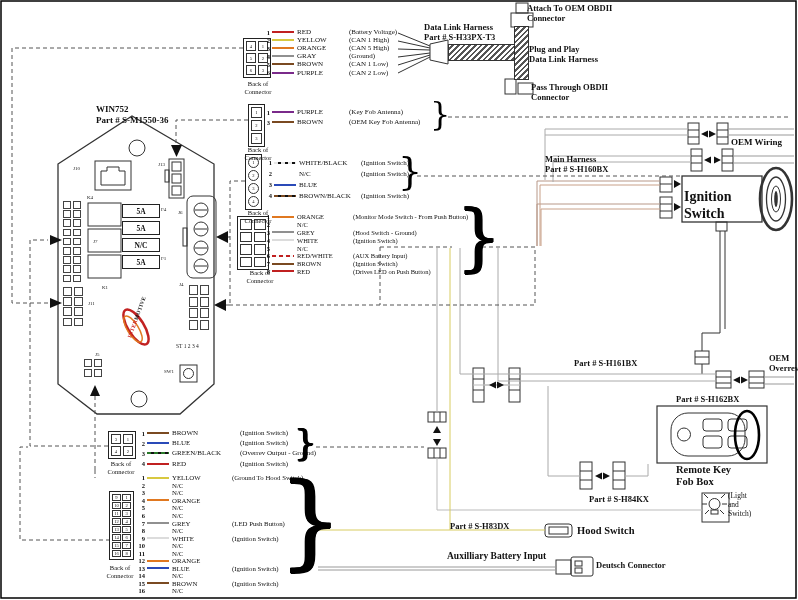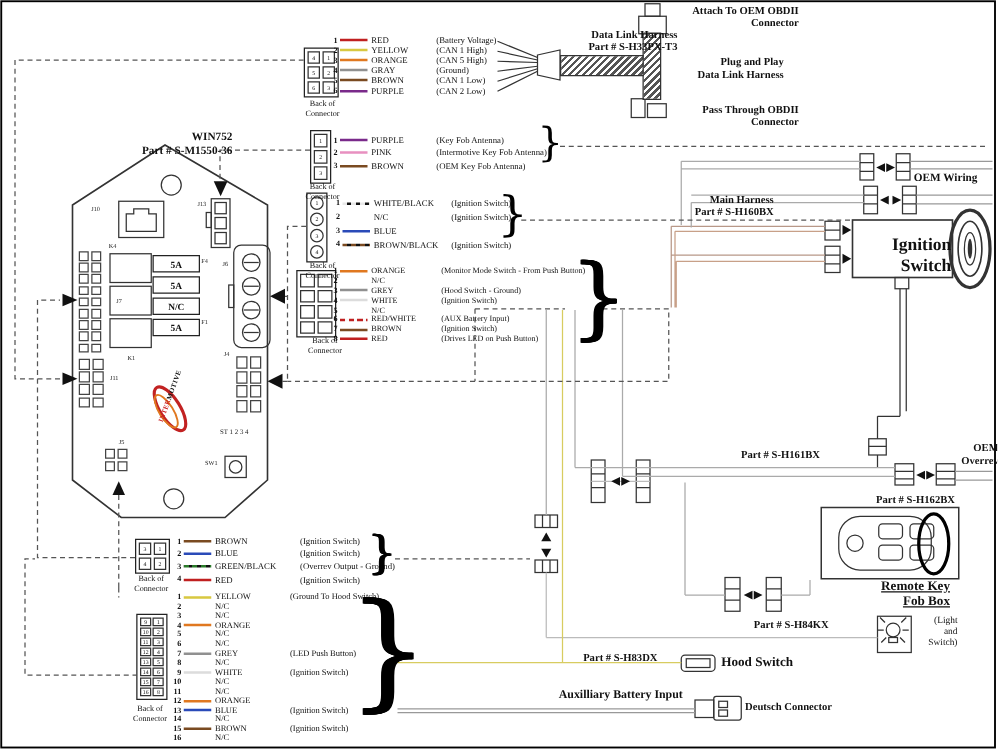--- a/index.html
+++ b/index.html
@@ -1,20 +1,20 @@
 <!DOCTYPE html>
 <html><head>
 <meta charset="utf-8">
 <style>
   html,body{margin:0;padding:0;background:#fff;}
   #canvas{position:relative;width:798px;height:600px;background:#fff;overflow:hidden;
           font-family:"Liberation Serif",serif;color:#111;}
   svg.linework{position:absolute;left:0;top:0;}
   .lbl{position:absolute;white-space:pre-line;font-weight:700;line-height:1.18;color:#111;}
-  .c{text-align:right;}
+  .c{text-align:left;}
   .backlbl{position:absolute;white-space:pre-line;font-size:6.5px;font-weight:400;text-align:center;line-height:1.25;}
   .tiny{position:absolute;font-size:5px;font-weight:400;color:#222;}
   .fuse{position:absolute;border:1px solid #222;font-weight:700;font-size:7.5px;
         display:flex;align-items:center;justify-content:center;background:#fff;}
   .brace{position:absolute;font-family:"DejaVu Serif",serif;line-height:1;color:#000;}
   .fat{text-shadow:0.7px 0 #000,-0.7px 0 #000,0 0.5px #000;}
   .hatch{position:absolute;background:repeating-linear-gradient(135deg,#fff 0 2px,#555 2px 4px);border:1px solid #333;}
   .connbody{position:absolute;display:grid;gap:2px;border:1.2px solid #222;background:#fff;padding:2px;}
   .gridbody{position:absolute;display:grid;gap:1.6px;}
   .connbody .cell{border:1px solid #333;display:flex;align-items:center;justify-content:center;
@@ -353,26 +353,20 @@
       </div>
     </div>
   <div class="pinlist" style="left:261px;top:107px;width:190px;--rh:10.3px;--cw:52px;--fs:7px;">
       <div class="pinrow">
         <span class="pn">1</span>
         <span class="pline" style="background: rgb(122, 42, 138);"></span>
         <span class="pcolor">PURPLE</span>
         <span class="plabel">(Key Fob Antenna)</span>
       </div>
       <div class="pinrow">
-        <span class="pn">2</span>
-        <span class="pline" style="background: rgb(232, 144, 192);"></span>
-        <span class="pcolor">PINK</span>
-        <span class="plabel">(Intermotive Key Fob Antenna)</span>
-      </div>
-      <div class="pinrow">
         <span class="pn">3</span>
         <span class="pline" style="background: rgb(122, 74, 33);"></span>
         <span class="pcolor">BROWN</span>
         <span class="plabel">(OEM Key Fob Antenna)</span>
       </div>
     </div>
   <div class="pinlist" style="left:263px;top:157px;width:165px;--rh:11px;--cw:62px;--fs:7px;">
       <div class="pinrow">
         <span class="pn">1</span>
         <span class="pline" style="background: repeating-linear-gradient(90deg, rgb(232, 232, 232) 0px, rgb(232, 232, 232) 4px, rgb(17, 17, 17) 4px, rgb(17, 17, 17) 7px);"></span>
@@ -584,21 +578,21 @@
   <div class="lbl c" style="left:531px;top:82px;width:108px;font-size:8.5px;">Pass Through OBDII
 Connector</div>
   <div class="lbl c" style="left:545px;top:154px;width:74px;font-size:8.5px;">Main Harness
 Part # S-H160BX</div>
   <div class="lbl" style="left:731px;top:137px;width:62px;font-size:9px;">OEM Wiring</div>
   <div class="lbl c" style="left:684px;top:189px;width:77px;font-size:14px;">Ignition Switch</div>
   <div class="lbl c" style="left:574px;top:358px;width:82px;font-size:8.5px;">Part # S-H161BX</div>
   <div class="lbl c" style="left:769px;top:353px;width:30px;font-size:8.5px;">OEM
 Overrev</div>
   <div class="lbl c" style="left:676px;top:394px;width:88px;font-size:8.5px;">Part # S-H162BX</div>
-  <div class="lbl c" style="left:676px;top:464px;width:84px;font-size:10.5px;text-decoration:underline;">Remote Key
+  <div class="lbl c" style="left:676px;top:464px;width:84px;font-size:10.5px;">Remote Key
 Fob Box</div>
   <div class="lbl c" style="left:589px;top:494px;width:74px;font-size:8.5px;">Part # S-H84KX</div>
   <div class="lbl c" style="left:728px;top:492px;width:38px;font-size:7.5px;font-weight:400;">(Light
 and
 Switch)</div>
   <div class="lbl c" style="left:450px;top:521px;width:76px;font-size:8.5px;">Part # S-H83DX</div>
   <div class="lbl" style="left:577px;top:525px;width:70px;font-size:10.5px;">Hood Switch</div>
   <div class="lbl" style="left:447px;top:551px;width:120px;font-size:9.5px;">Auxilliary Battery Input</div>
   <div class="lbl" style="left:456px;top:601px;width:95px;font-size:9.5px;">Over Rev Output</div>
   <div class="lbl" style="left:596px;top:560px;width:82px;font-size:8.5px;">Deutsch Connector</div>

